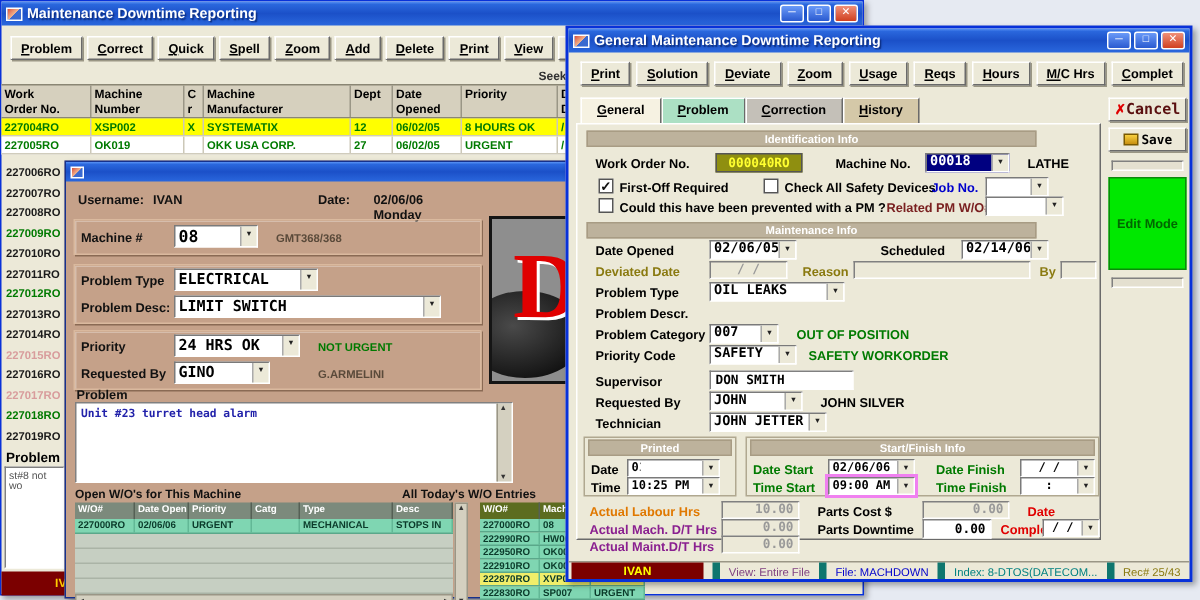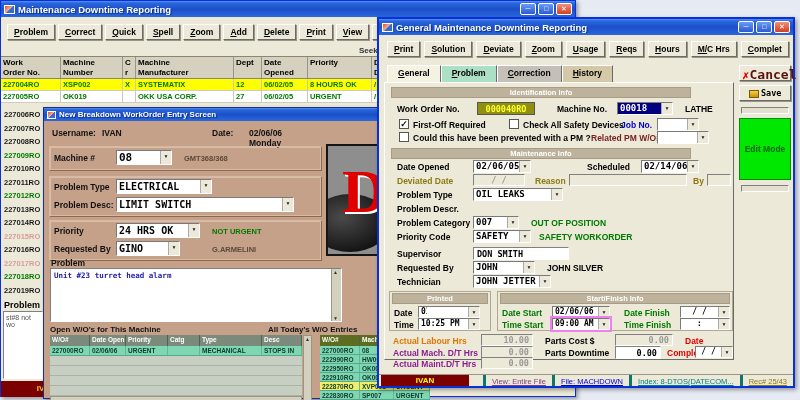--- a/index.html
+++ b/index.html
@@ -47,21 +47,21 @@
 
 .tab{height:17px;padding:2px 10px;font-size:8.5px;font-weight:bold;border:1px solid;border-color:#fff #6a6a6a #6a6a6a #fff;border-bottom:none;}
 .gbox{position:absolute;background:#ece9d8;border:1px solid;border-color:#808080 #fff #fff #808080;color:#999;font-family:"DejaVu Sans Mono",monospace;font-weight:bold;font-size:8.5px;text-align:right;padding:0 3px;height:12px;line-height:11px;}
 .wbox{position:absolute;background:#fff;border:1px solid;border-color:#808080 #fff #fff #808080;color:#000;font-family:"DejaVu Sans Mono",monospace;font-weight:bold;font-size:8.5px;padding:0 3px;height:13px;line-height:12px;}
 .olv{color:#8a7a10;}
 .grn{color:#007a00;}
 .red{color:#e00000;}
 .org{color:#e07800;}
 .pur{color:#8a2090;}
 .blu{color:#0000cc;}
-.statitem{font-size:7.5px;white-space:nowrap;padding:2px 6px;border-left:3px solid #0f766e;overflow:hidden;text-decoration:underline;}
+.statitem{font-size:7.5px;white-space:nowrap;padding:2px 6px;border-left:5px solid #0f766e;overflow:hidden;}
 </style>
 </head>
 <body>
 
 <div id="screen">
 
   <div class="win" id="backwin" style="left:0;top:0;width:576px;height:397px;">
     <div class="titlebar">
       <span class="wico"></span>
       <span class="ttext">Maintenance Downtime Reporting</span>
@@ -179,21 +179,20 @@
     <span style="position:absolute;left:3px;top:299px;font-size:9px;font-weight:bold;">Problem</span>
     <div class="sunken" style="position:absolute;left:2px;top:310px;width:40px;height:68px;background:#fff;font-size:7px;color:#555;padding:2px;overflow:hidden;"><span>st#8 not wo</span></div>
     <div style="position:absolute;left:0;top:380px;width:130px;height:16px;background:#7b0000;color:#ffcc00;font-size:8px;font-weight:bold;text-align:center;line-height:15px;">
         <span style="position:absolute;left:0;width:90px;text-align:center;">IVAN</span>
       </div>
   </div>
 
   <div class="win" id="entrywin" style="left:43px;top:107px;width:340px;height:292px;background:#c5a189;border-color:#16318c;z-index:2;">
     <div class="titlebar" style="height:13px;">
       <span class="wico" style="width:9px;height:8px;min-width:9px;"></span>
-      <span class="ttext" style="font-size:8px;">New Breakdown WorkOrder Entry Screen</span>
     </div>
     <span class="elbl" style="left:8px;top:20px;">Username:</span>
     <span class="elbl" style="left:58px;top:20px;">IVAN</span>
     <span class="elbl" style="left:168px;top:20px;">Date:</span>
     <span class="elbl" style="left:205px;top:20px;">02/06/06</span>
     <span class="elbl" style="left:205px;top:30px;">Monday</span>
 
     <div class="epanel" style="left:5px;top:38px;width:272px;height:24px;"></div>
     <span class="elbl" style="left:10px;top:45px;">Machine #</span>
     <div class="combo" style="left:72px;top:42px;width:56px;height:15px;">
@@ -496,21 +495,21 @@
       <span class="lbl red" style="left:282px;top:265px;">Completed</span>
       <div class="combo" style="left:310px;top:263px;width:38px;height:12px;">
         <span class="val" style="font-size:8px;line-height:10px;text-align:center;">/  /</span>
         <span class="arr" style="line-height:10px;">▼</span>
       </div>
       <span class="lbl pur" style="left:8px;top:276px;">Actual Maint.D/T Hrs</span>
       <div class="gbox" style="left:96px;top:274px;width:52px;">0.00</div>
     </div>
 
     <button class="btn" style="position:absolute;left:360px;top:46px;width:52px;height:16px;padding:1px 2px;">
-      <span style="color:#e00000;font-size:9px;">✗</span><span style="font-family:'DejaVu Sans Mono',monospace;font-size:13px;color:#5a1010;">Cancel</span>
+      <span style="color:#e00000;font-size:9px;">✗</span><span style="font-family:'DejaVu Sans Mono',monospace;font-size:10px;color:#5a1010;">Cancel</span>
     </button>
     <button class="btn" style="position:absolute;left:360px;top:66px;width:52px;height:16px;padding:1px 2px;">
       <span style="display:inline-block;width:10px;height:8px;background:linear-gradient(180deg,#f8d040,#c89010);border:1px solid #7a5a00;vertical-align:middle;"></span> <span style="font-family:'DejaVu Sans Mono',monospace;font-size:8.5px;">Save</span>
     </button>
     <div class="sunken" style="position:absolute;left:362px;top:88px;width:48px;height:7px;background:#e4e0d0;"></div>
     <div style="position:absolute;left:360px;top:99px;width:52px;height:62px;background:#00e800;border:1px solid #0a8a0a;color:#006600;font-weight:bold;font-size:8.5px;display:flex;align-items:center;justify-content:center;">
         <span>Edit Mode</span>
       </div>
     <div class="sunken" style="position:absolute;left:362px;top:166px;width:48px;height:7px;background:#e4e0d0;"></div>
 

